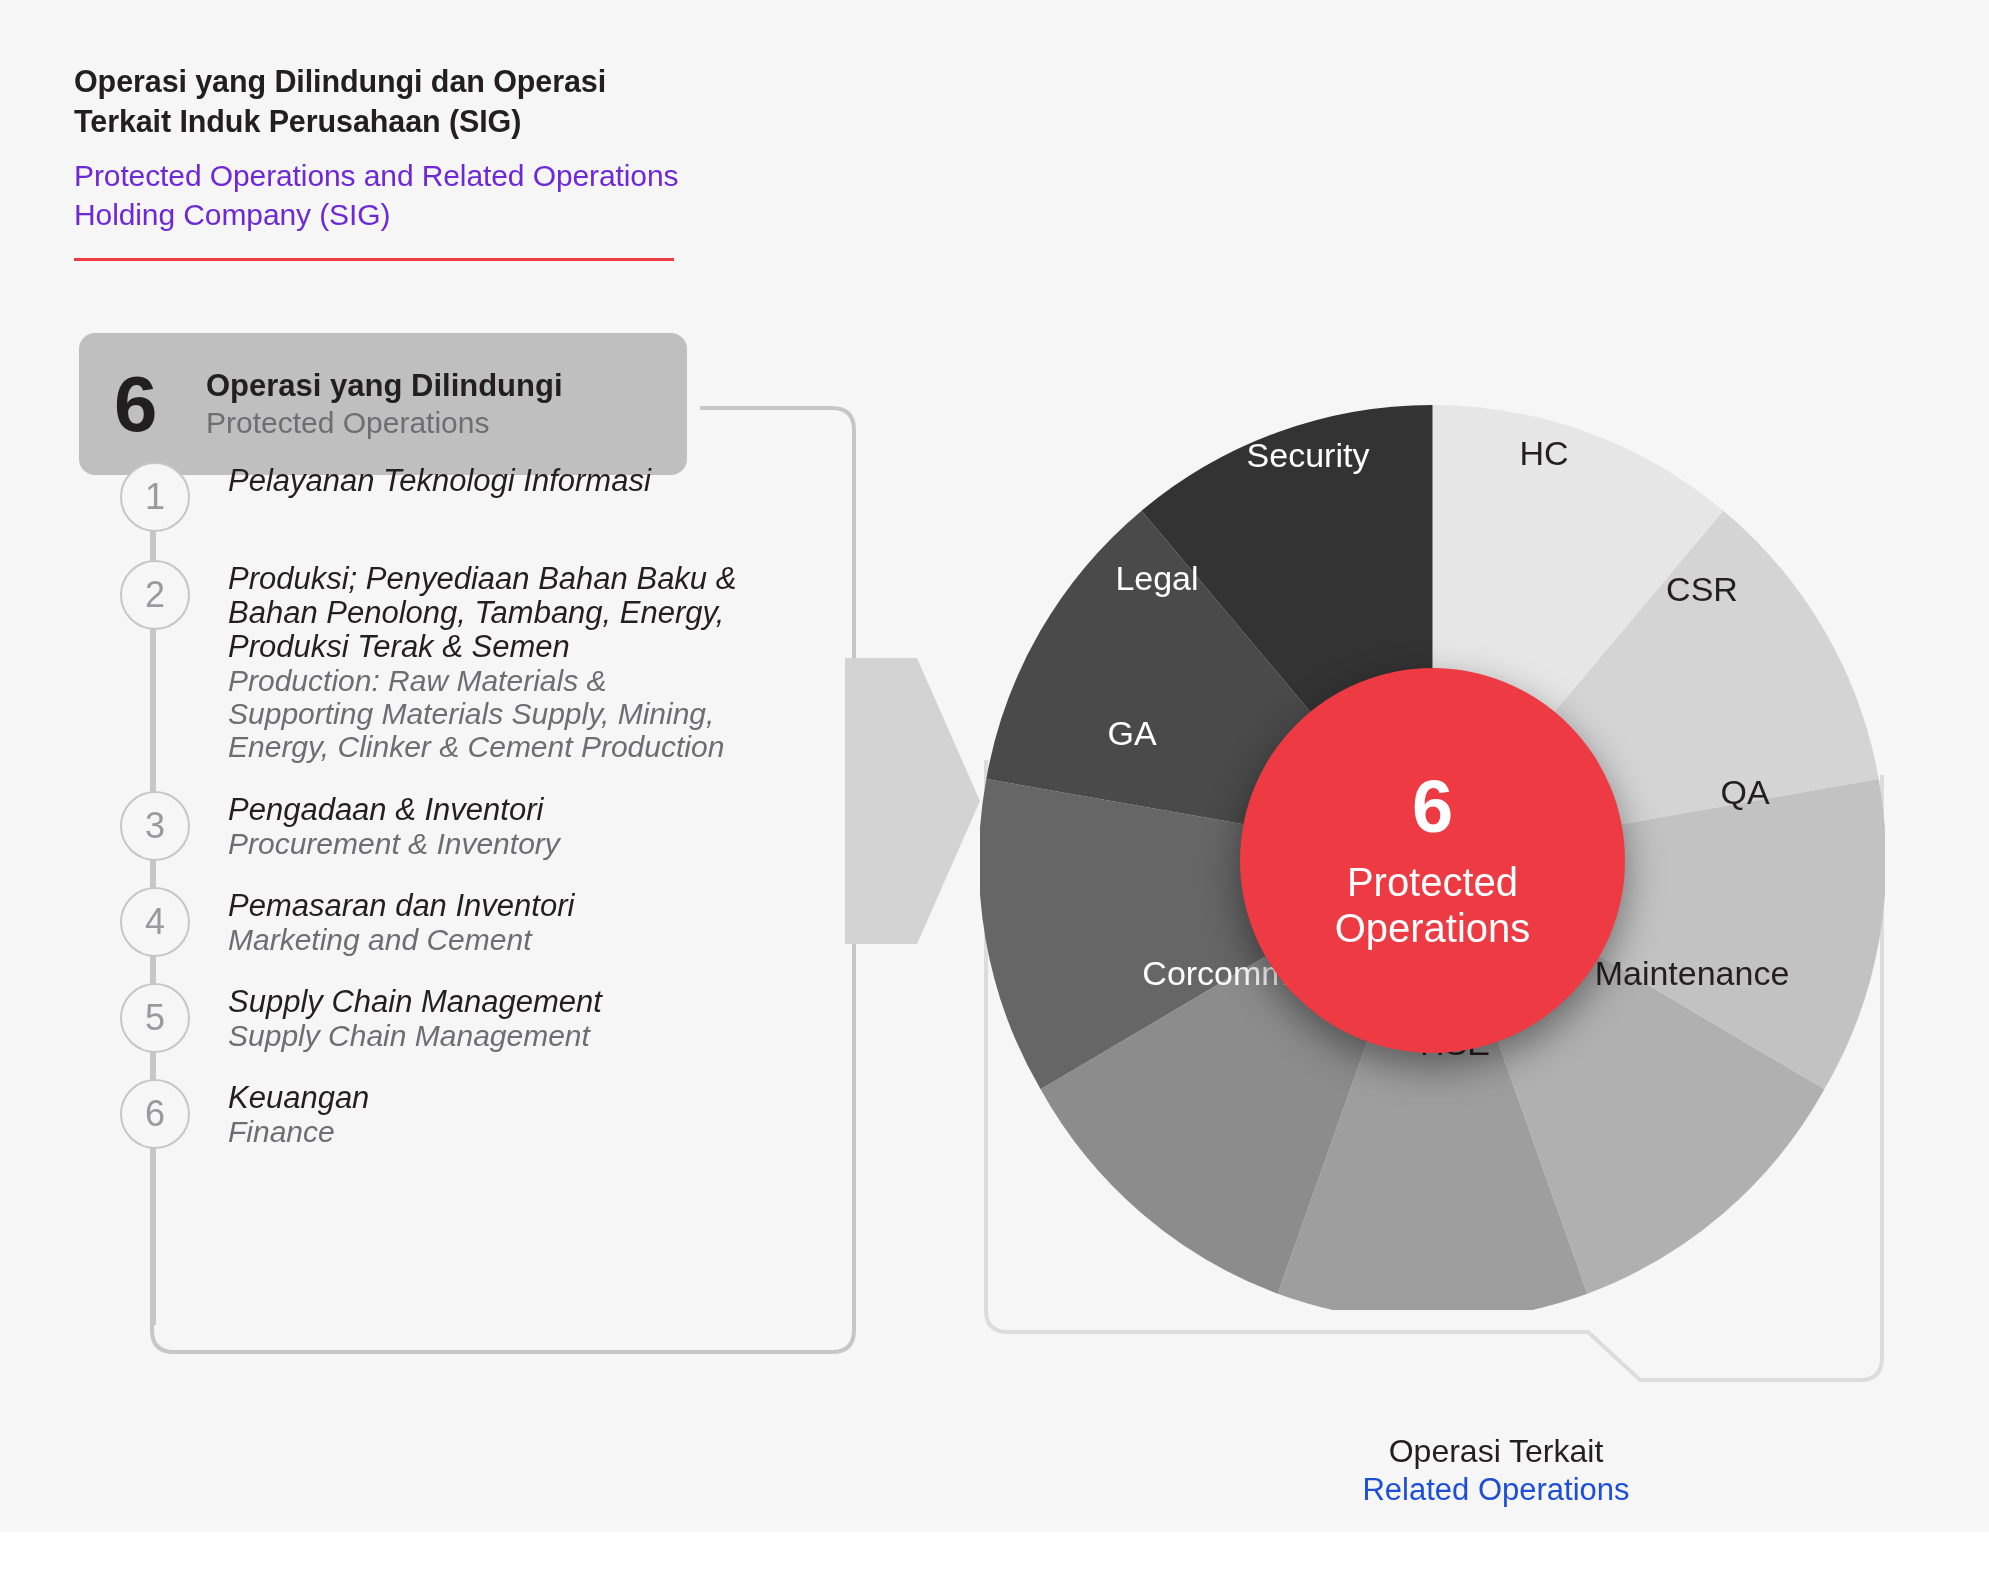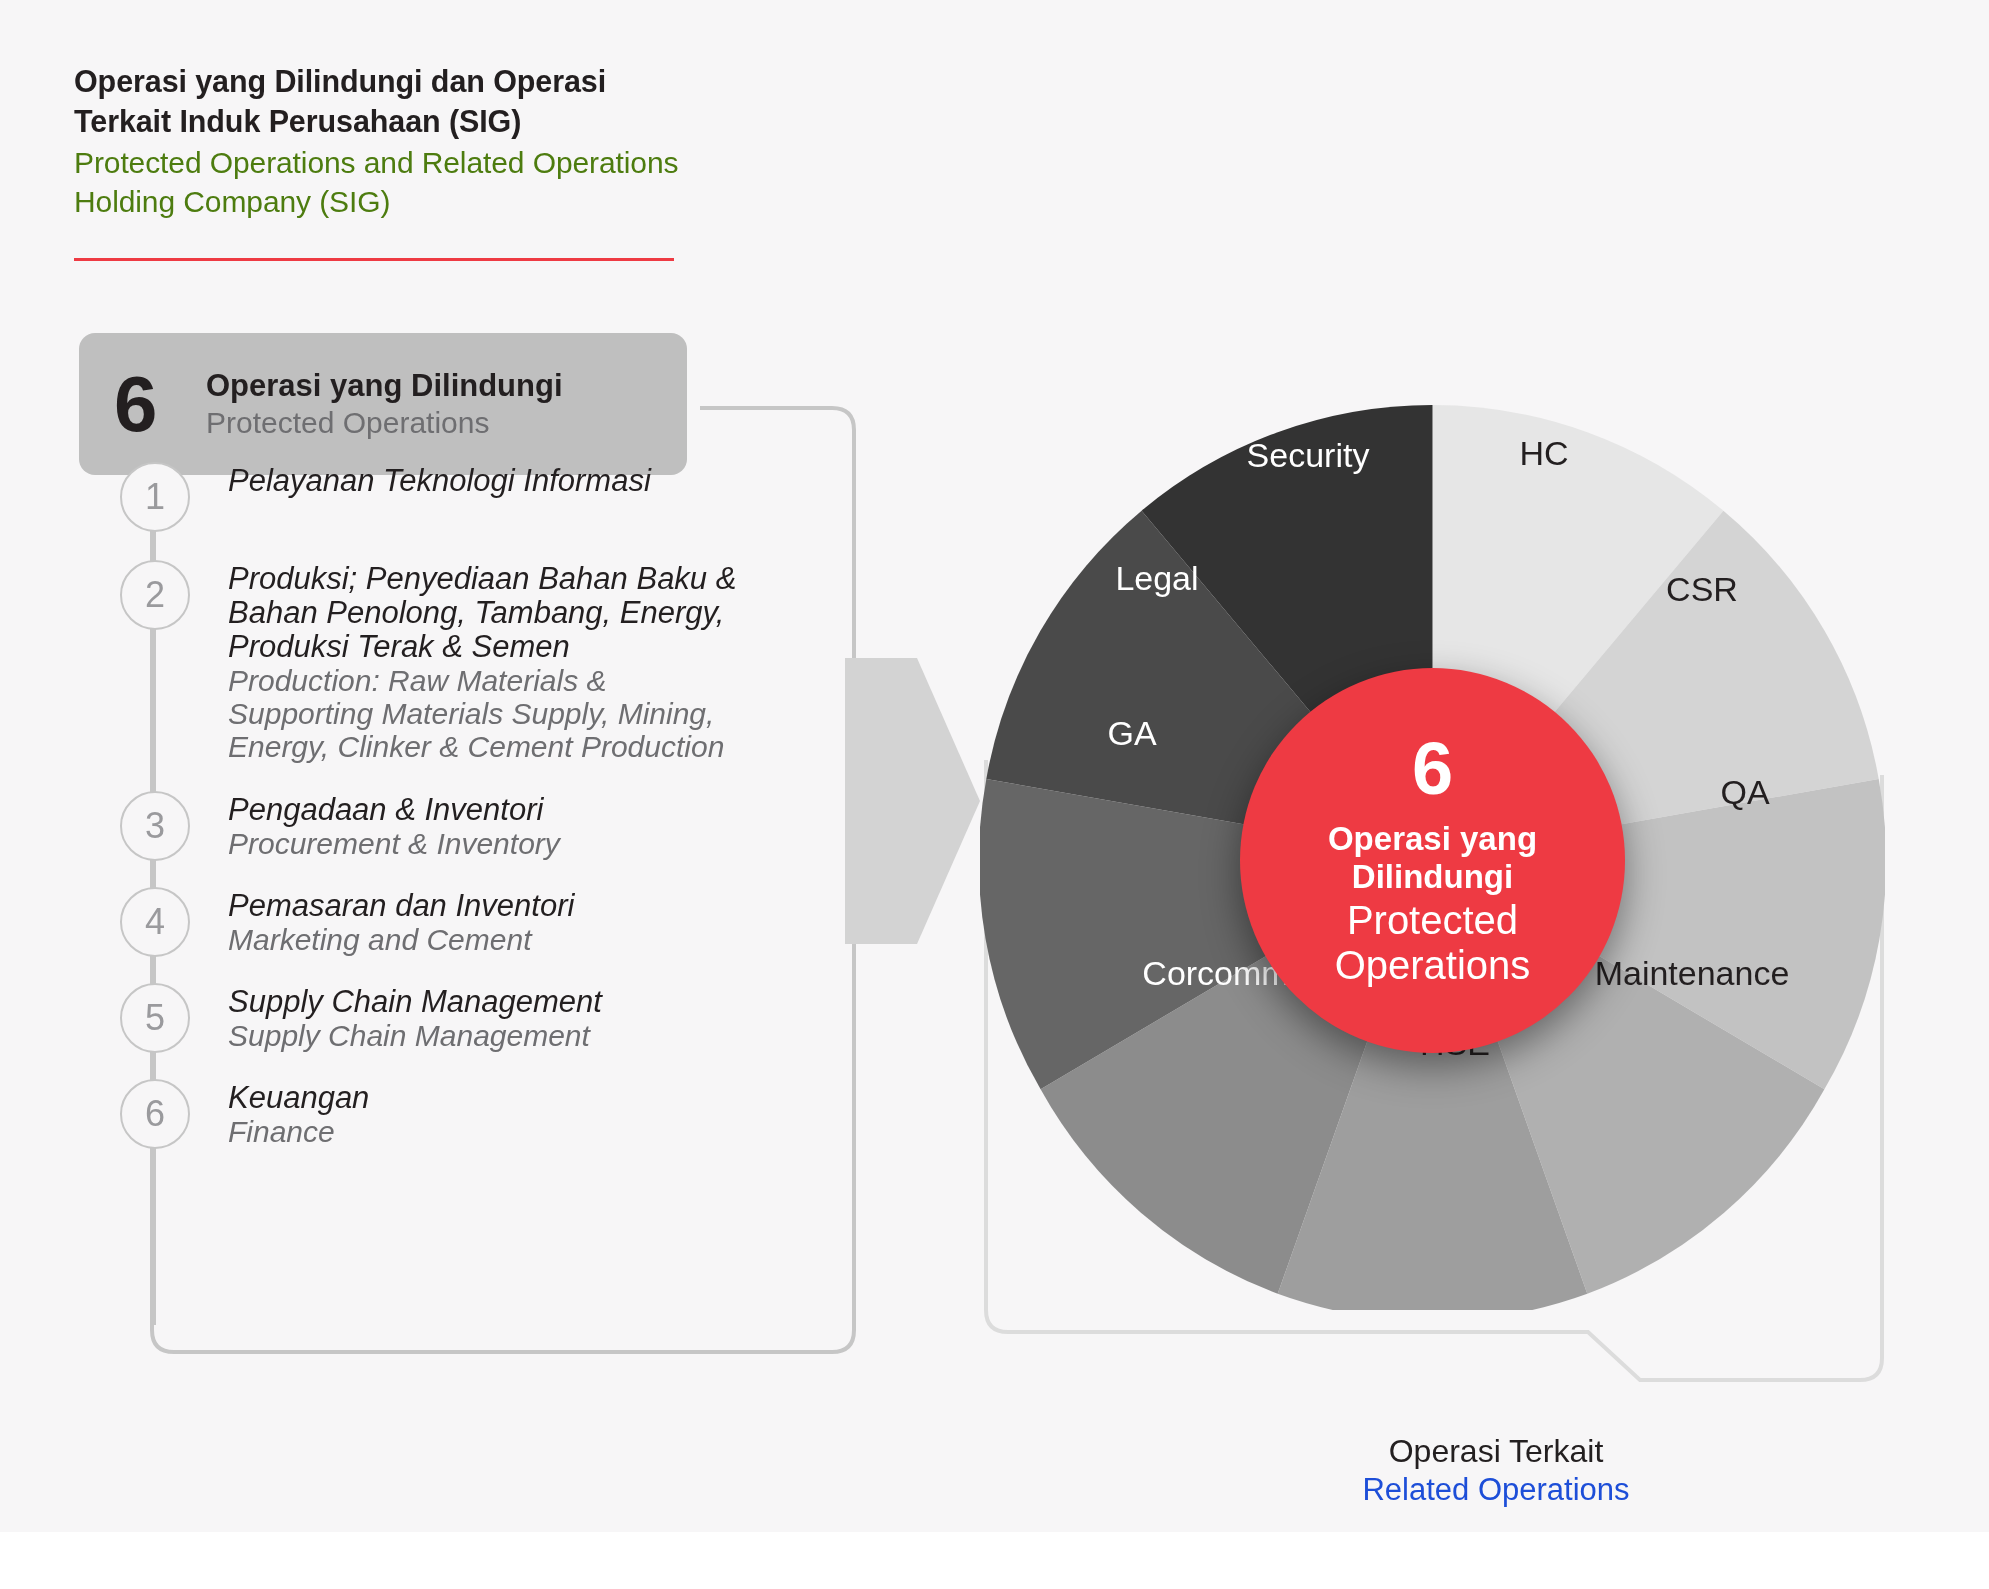--- a/index.html
+++ b/index.html
@@ -28,23 +28,23 @@
   .title-id {
     font-size: 30.5px;
     font-weight: bold;
     color: #231f20;
     line-height: 1.30;
     letter-spacing: -0.1px;
   }
   .title-en {
     font-size: 30px;
     font-weight: normal;
-    color: #4d7c0f;
+    color: #6d28d9;
     line-height: 1.30;
-    margin-top: 2px;
+    margin-top: 15px;
     letter-spacing: -0.1px;
   }
   #title-rule {
     position: absolute;
     left: 74px;
     top: 258px;
     width: 600px;
     height: 3px;
     background: #ee3a43;
   }
@@ -351,22 +351,20 @@
       <text class="seg-label seg-label-dark" x="475" y="650" text-anchor="middle">HSE</text>
       <text class="seg-label seg-label-light" x="236" y="580" text-anchor="middle">Corcomm</text>
       <text class="seg-label seg-label-light" x="152" y="340" text-anchor="middle">GA</text>
       <text class="seg-label seg-label-light" x="177" y="185" text-anchor="middle">Legal</text>
       <text class="seg-label seg-label-light" x="328" y="62" text-anchor="middle">Security</text>
     </svg>
   </div>
 
   <div id="center-circle">
     <div id="center-number">6</div>
-    <div id="center-id">Operasi yang
-Dilindungi</div>
     <div id="center-en">Protected
 Operations</div>
   </div>
 
   <div id="bottom-caption">
     <div id="caption-id">Operasi Terkait</div>
     <div id="caption-en">Related Operations</div>
   </div>
 
 </div>

